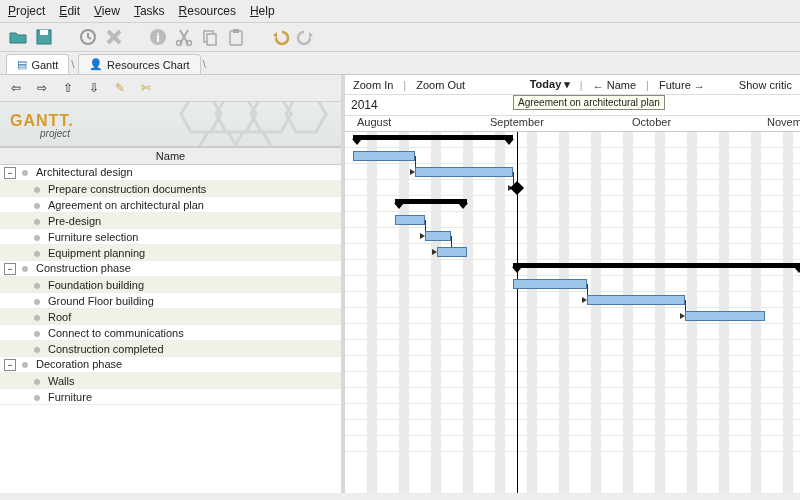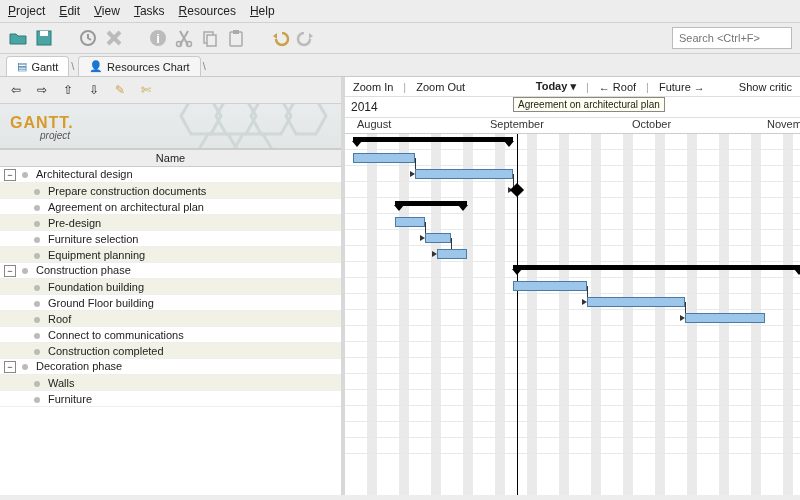--- a/index.html
+++ b/index.html
@@ -130,21 +130,20 @@
         </svg>
       </span>
     <span class="icon">
         <svg width="20" height="20">
           <path d="M8 5a6 6 0 1 0 6 6" fill="none" stroke="#bbb" stroke-width="2.5"></path>
           <path d="M17 8l-4-3v6z" fill="#bbb"></path>
         </svg>
       </span>
   </div>
   <div class="spacer"></div>
-  <input type="text" placeholder="Search &lt;Ctrl+F&gt;" style="">
 </div>
 
 <div class="tabstrip">
   <div class="tab active">
     <span style="color:#3a7aa8">▤</span>
     <span>Gantt</span>
   </div>
   <span class="tab-divider">\</span>
   <div class="tab">
     <span style="color:#c9a24a">👤</span>
@@ -231,21 +230,21 @@
   </div>
 
   <div class="right-pane">
     <div class="right-toolbar">
       <span>Zoom In</span>
       <span class="sep">|</span>
       <span>Zoom Out</span>
       <span class="flex"></span>
       <span class="today"><span>Today</span> ▾</span>
       <span class="sep">|</span>
-      <span>← Roof</span>
+      <span>← Name</span>
       <span class="sep">|</span>
       <span>Future →</span>
       <span style="width:14px"></span>
       <span>Show critic</span>
     </div>
     <div class="year-row">
       <span>2014</span>
       <div class="tooltip-box">Agreement on architectural plan</div>
     </div>
     <div class="month-row" id="month-row">

